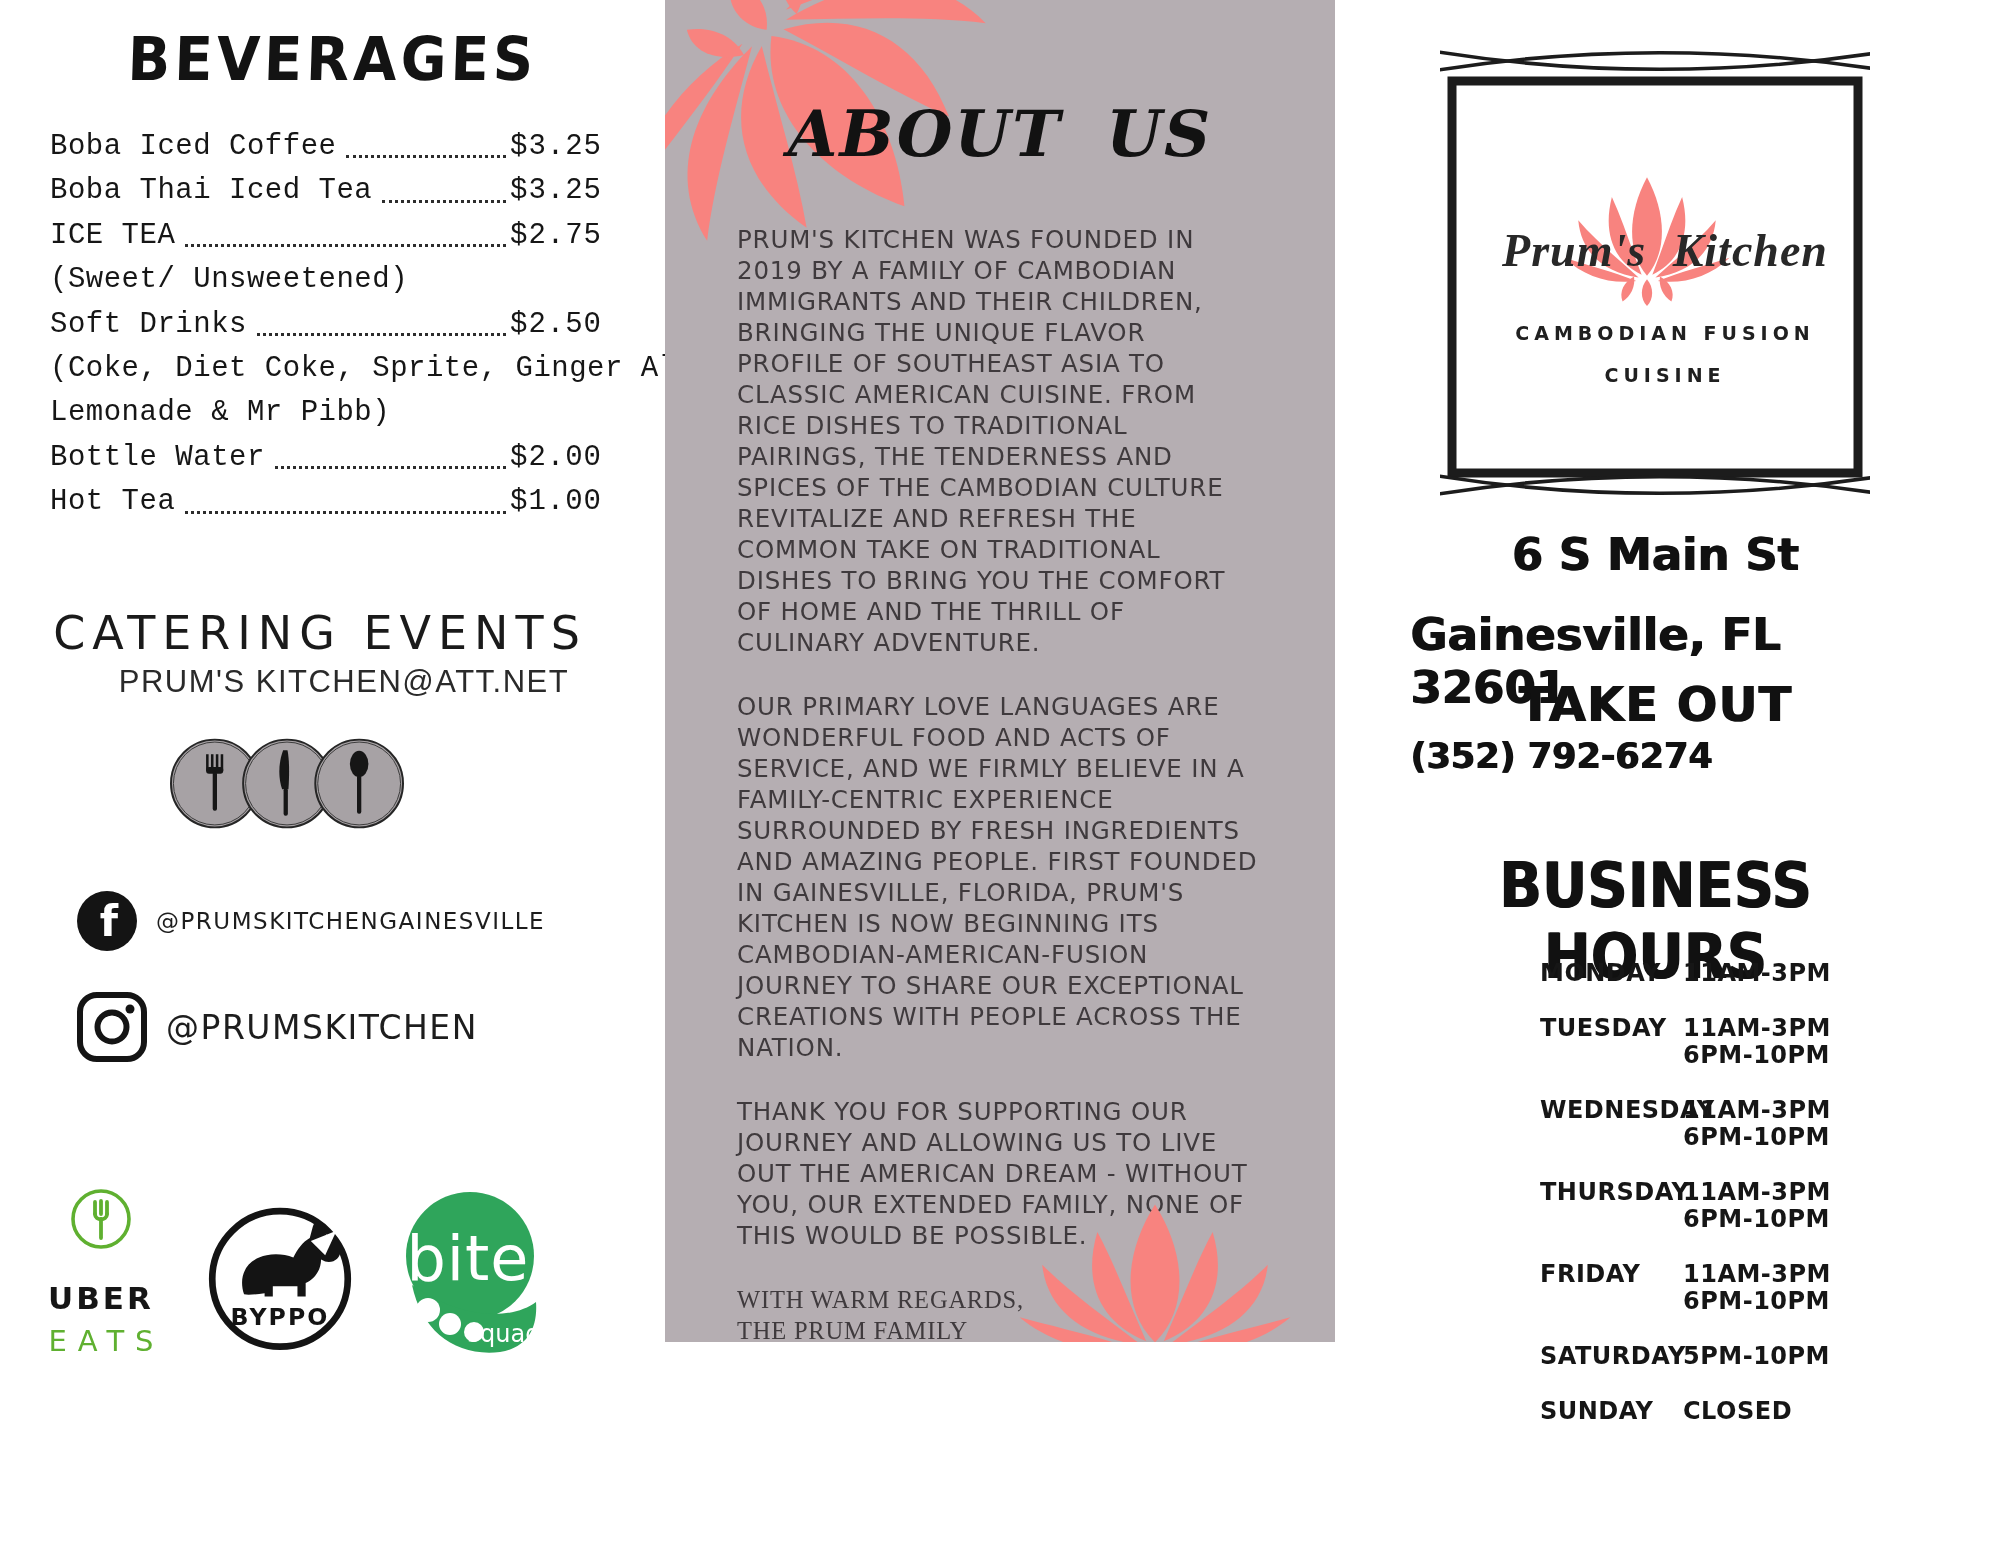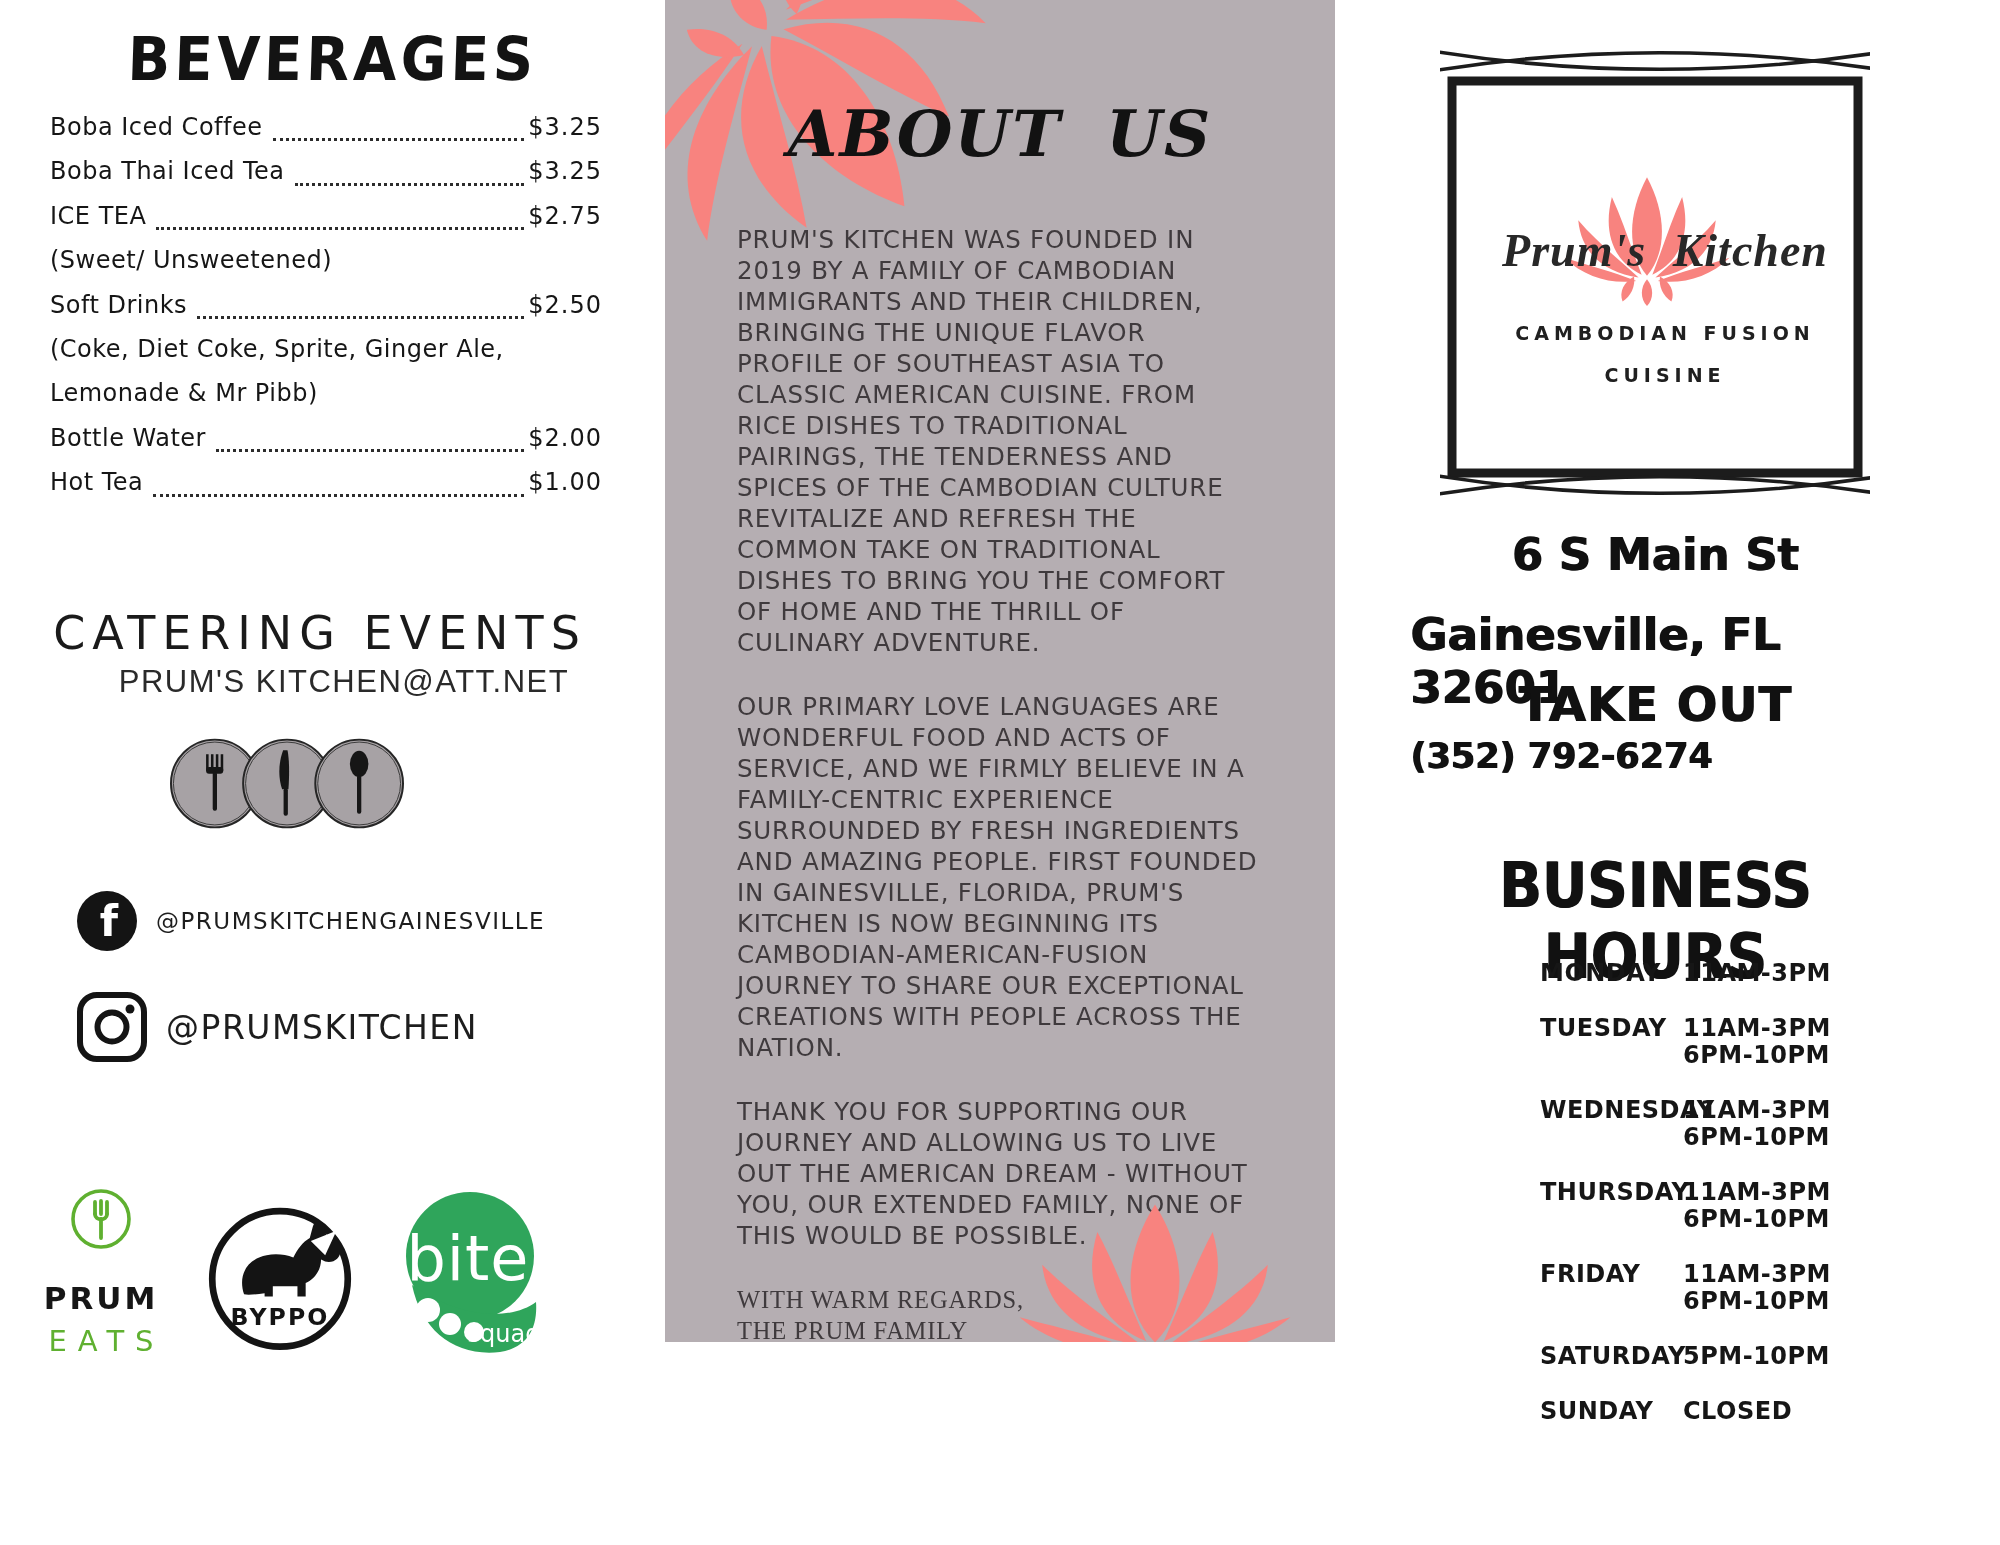--- a/index.html
+++ b/index.html
@@ -8,21 +8,21 @@
     overflow:hidden; font-family:"DejaVu Sans", sans-serif; color:#161616;
   }
   .abs { position:absolute; }
 
   
   .bev-title {
     left:60px; top:26px; width:545px; text-align:center;
     font-size:56px; font-weight:bold; letter-spacing:4px;
     transform:scaleY(1.08) skewX(-2deg); color:#131313;
   }
-  .bev-list { left:50px; top:113px; width:552px; font-size:24px; }
+  .bev-list { left:50px; top:130px; width:552px; font-size:29px;font-family:Liberation Mono, monospace; }
   .bev-row { display:flex; align-items:baseline; height:44.4px; white-space:nowrap; }
   .bev-name { letter-spacing:0.5px; }
   .bev-leader { flex:1 1 auto; border-bottom:3px dotted #2c2c2c; align-self:flex-end; margin:0 4px 16px 10px; min-width:12px; }
   .bev-price { letter-spacing:1px; }
 
   .catering-title { left:0; top:606px; width:640px; text-align:center; font-size:46px; letter-spacing:7px; color:#1a1a1a; }
   .catering-email { left:0; top:664px; width:600px; text-align:center; font-size:31px; letter-spacing:1.5px; font-family:"Liberation Sans", sans-serif; color:#2a2a2a;margin-left:44px; }
   .utensils { left:170px; top:736px; width:234px; height:94px; }
 
   .social-row { left:76px; display:flex; align-items:center; gap:18px; }
@@ -195,21 +195,21 @@
     <svg width="62" height="62" viewBox="0 0 62 62">
       <circle cx="31" cy="31" r="28" fill="none" style="stroke:var(--uber-green)" stroke-width="3.6"></circle>
       <g fill="none" style="stroke:var(--uber-green)" stroke-width="3.8" stroke-linecap="round">
         <line x1="25" y1="14" x2="25" y2="26"></line>
         <line x1="31" y1="13" x2="31" y2="26"></line>
         <line x1="37" y1="14" x2="37" y2="26"></line>
         <path d="M25,26 C25,33 37,33 37,26"></path>
         <line x1="31" y1="31" x2="31" y2="50"></line>
       </g>
     </svg>
-    <div class="uber-word">PRUM</div>
+    <div class="uber-word">UBER</div>
     <div class="eats-word">EATS</div>
   </div>
 
   <svg class="abs byppo-logo" viewBox="0 0 142 150">
     <circle cx="71" cy="73" r="66" fill="#ffffff" stroke="#141414" stroke-width="6.5"></circle>
     <g>
       <path fill="#141414" d="M36,88 C30,70 38,54 58,50 C66,48 76,49 84,52 C88,44 93,37 100,33 L103,22 C104,16 112,15 114,21 L116,30 C124,31 130,37 130,45 C130,53 123,58 115,56 L111,54 C111,64 105,73 96,77 L96,90 L88,90 L88,80 L64,80 L64,90 L56,90 L56,87 C48,88 40,89 36,88 Z"></path>
       <path fill="#ffffff" d="M101,36 L126,26 L115,50 Z"></path>
     </g>
     <text x="71" y="118" text-anchor="middle" font-size="23" font-weight="bold" letter-spacing="2" fill="#141414">BYPPO</text>

